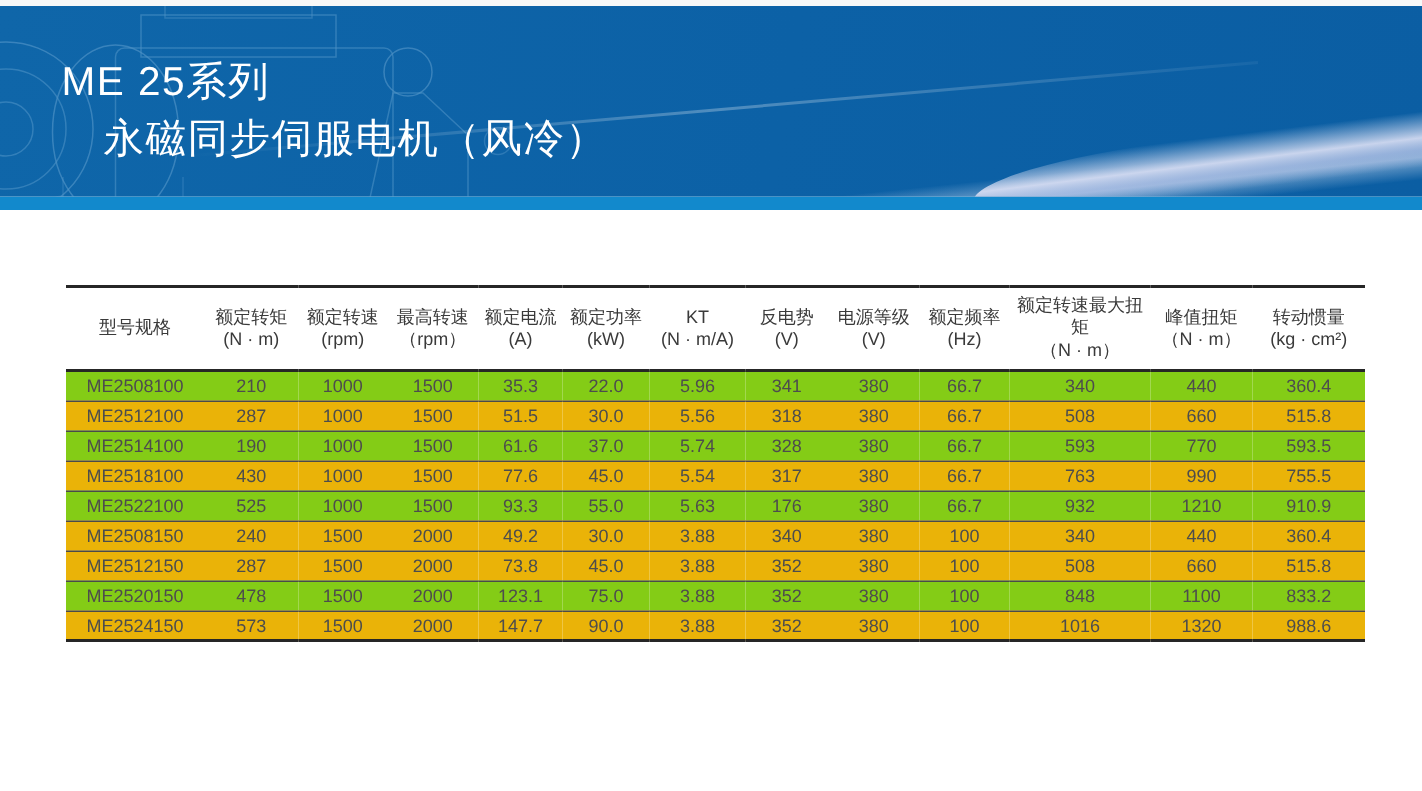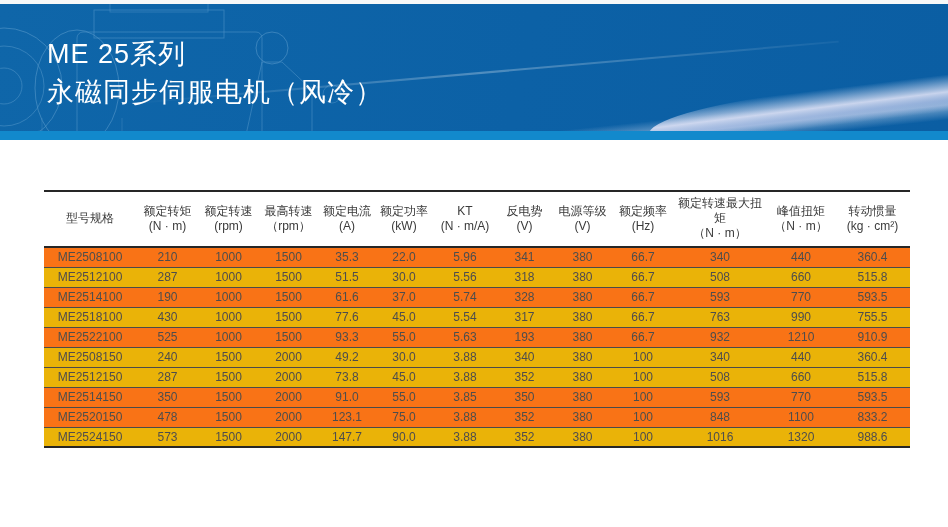--- a/index.html
+++ b/index.html
@@ -46,23 +46,23 @@
   .swoosh2 {
     position: absolute; right: -20px; bottom: -14px;
     width: 520px; height: 30px;
     background: linear-gradient(to bottom,
       rgba(255,255,255,0) 0%,
       rgba(235,238,252,0.5) 50%,
       rgba(255,255,255,0) 100%);
     transform: rotate(-6deg);
     pointer-events: none;
   }
-  .banner-text { position: absolute; left: 47px; top: 34px; color: #ffffff; }
+  .banner-text { position: absolute; left: 41px; top: 34px; color: #ffffff; }
   .banner-title { font-size: 27px; line-height: 33px; letter-spacing: 1px; font-weight: 400; }
-  .banner-subtitle { font-size: 27px; line-height: 33px; letter-spacing: 1px; font-weight: 400; margin-top: 5px; }
+  .banner-subtitle { font-size: 27px; line-height: 33px; letter-spacing: 1px; font-weight: 400; margin-top: 5px; margin-left: 28px; }
 
   
   .table-wrap { padding: 50px 0 0 44px; }
   table.spec {
     width: 866px;
     border-collapse: collapse;
     table-layout: fixed;
     border-top: 2px solid #262626;
     border-bottom: 2px solid #262626;
   }
@@ -85,21 +85,21 @@
   table.spec td {
     height: 20px;
     font-size: 12px;
     color: #4d4d4d;
     text-align: center;
     vertical-align: middle;
     border-bottom: 1px solid #4a4a4a;
     padding: 0;
     white-space: nowrap;
   }
-  table.spec tbody tr.stripe { background: #f97316; }
+  table.spec tbody tr.stripe { background: #84cc16; }
   table.spec tbody tr { background: #eab308; }
 </style>
 </head>
 <body>
 
 <div class="top-gap"></div>
 
 <div class="banner">
   <svg class="motor-svg" width="430" height="150" viewBox="0 0 430 150" fill="none" stroke="#7fb5dd" stroke-width="1">
     <circle cx="22" cy="88" r="58" opacity="0.7"></circle>
@@ -260,21 +260,21 @@
           <td>755.5</td>
         </tr>
         <tr class="stripe">
           <td>ME2522100</td>
           <td>525</td>
           <td>1000</td>
           <td>1500</td>
           <td>93.3</td>
           <td>55.0</td>
           <td>5.63</td>
-          <td>193</td>
+          <td>176</td>
           <td>380</td>
           <td>66.7</td>
           <td>932</td>
           <td>1210</td>
           <td>910.9</td>
         </tr>
         <tr>
           <td>ME2508150</td>
           <td>240</td>
           <td>1500</td>
@@ -298,35 +298,20 @@
           <td>45.0</td>
           <td>3.88</td>
           <td>352</td>
           <td>380</td>
           <td>100</td>
           <td>508</td>
           <td>660</td>
           <td>515.8</td>
         </tr>
         <tr class="stripe">
-          <td>ME2514150</td>
-          <td>350</td>
-          <td>1500</td>
-          <td>2000</td>
-          <td>91.0</td>
-          <td>55.0</td>
-          <td>3.85</td>
-          <td>350</td>
-          <td>380</td>
-          <td>100</td>
-          <td>593</td>
-          <td>770</td>
-          <td>593.5</td>
-        </tr>
-        <tr class="stripe">
           <td>ME2520150</td>
           <td>478</td>
           <td>1500</td>
           <td>2000</td>
           <td>123.1</td>
           <td>75.0</td>
           <td>3.88</td>
           <td>352</td>
           <td>380</td>
           <td>100</td>

